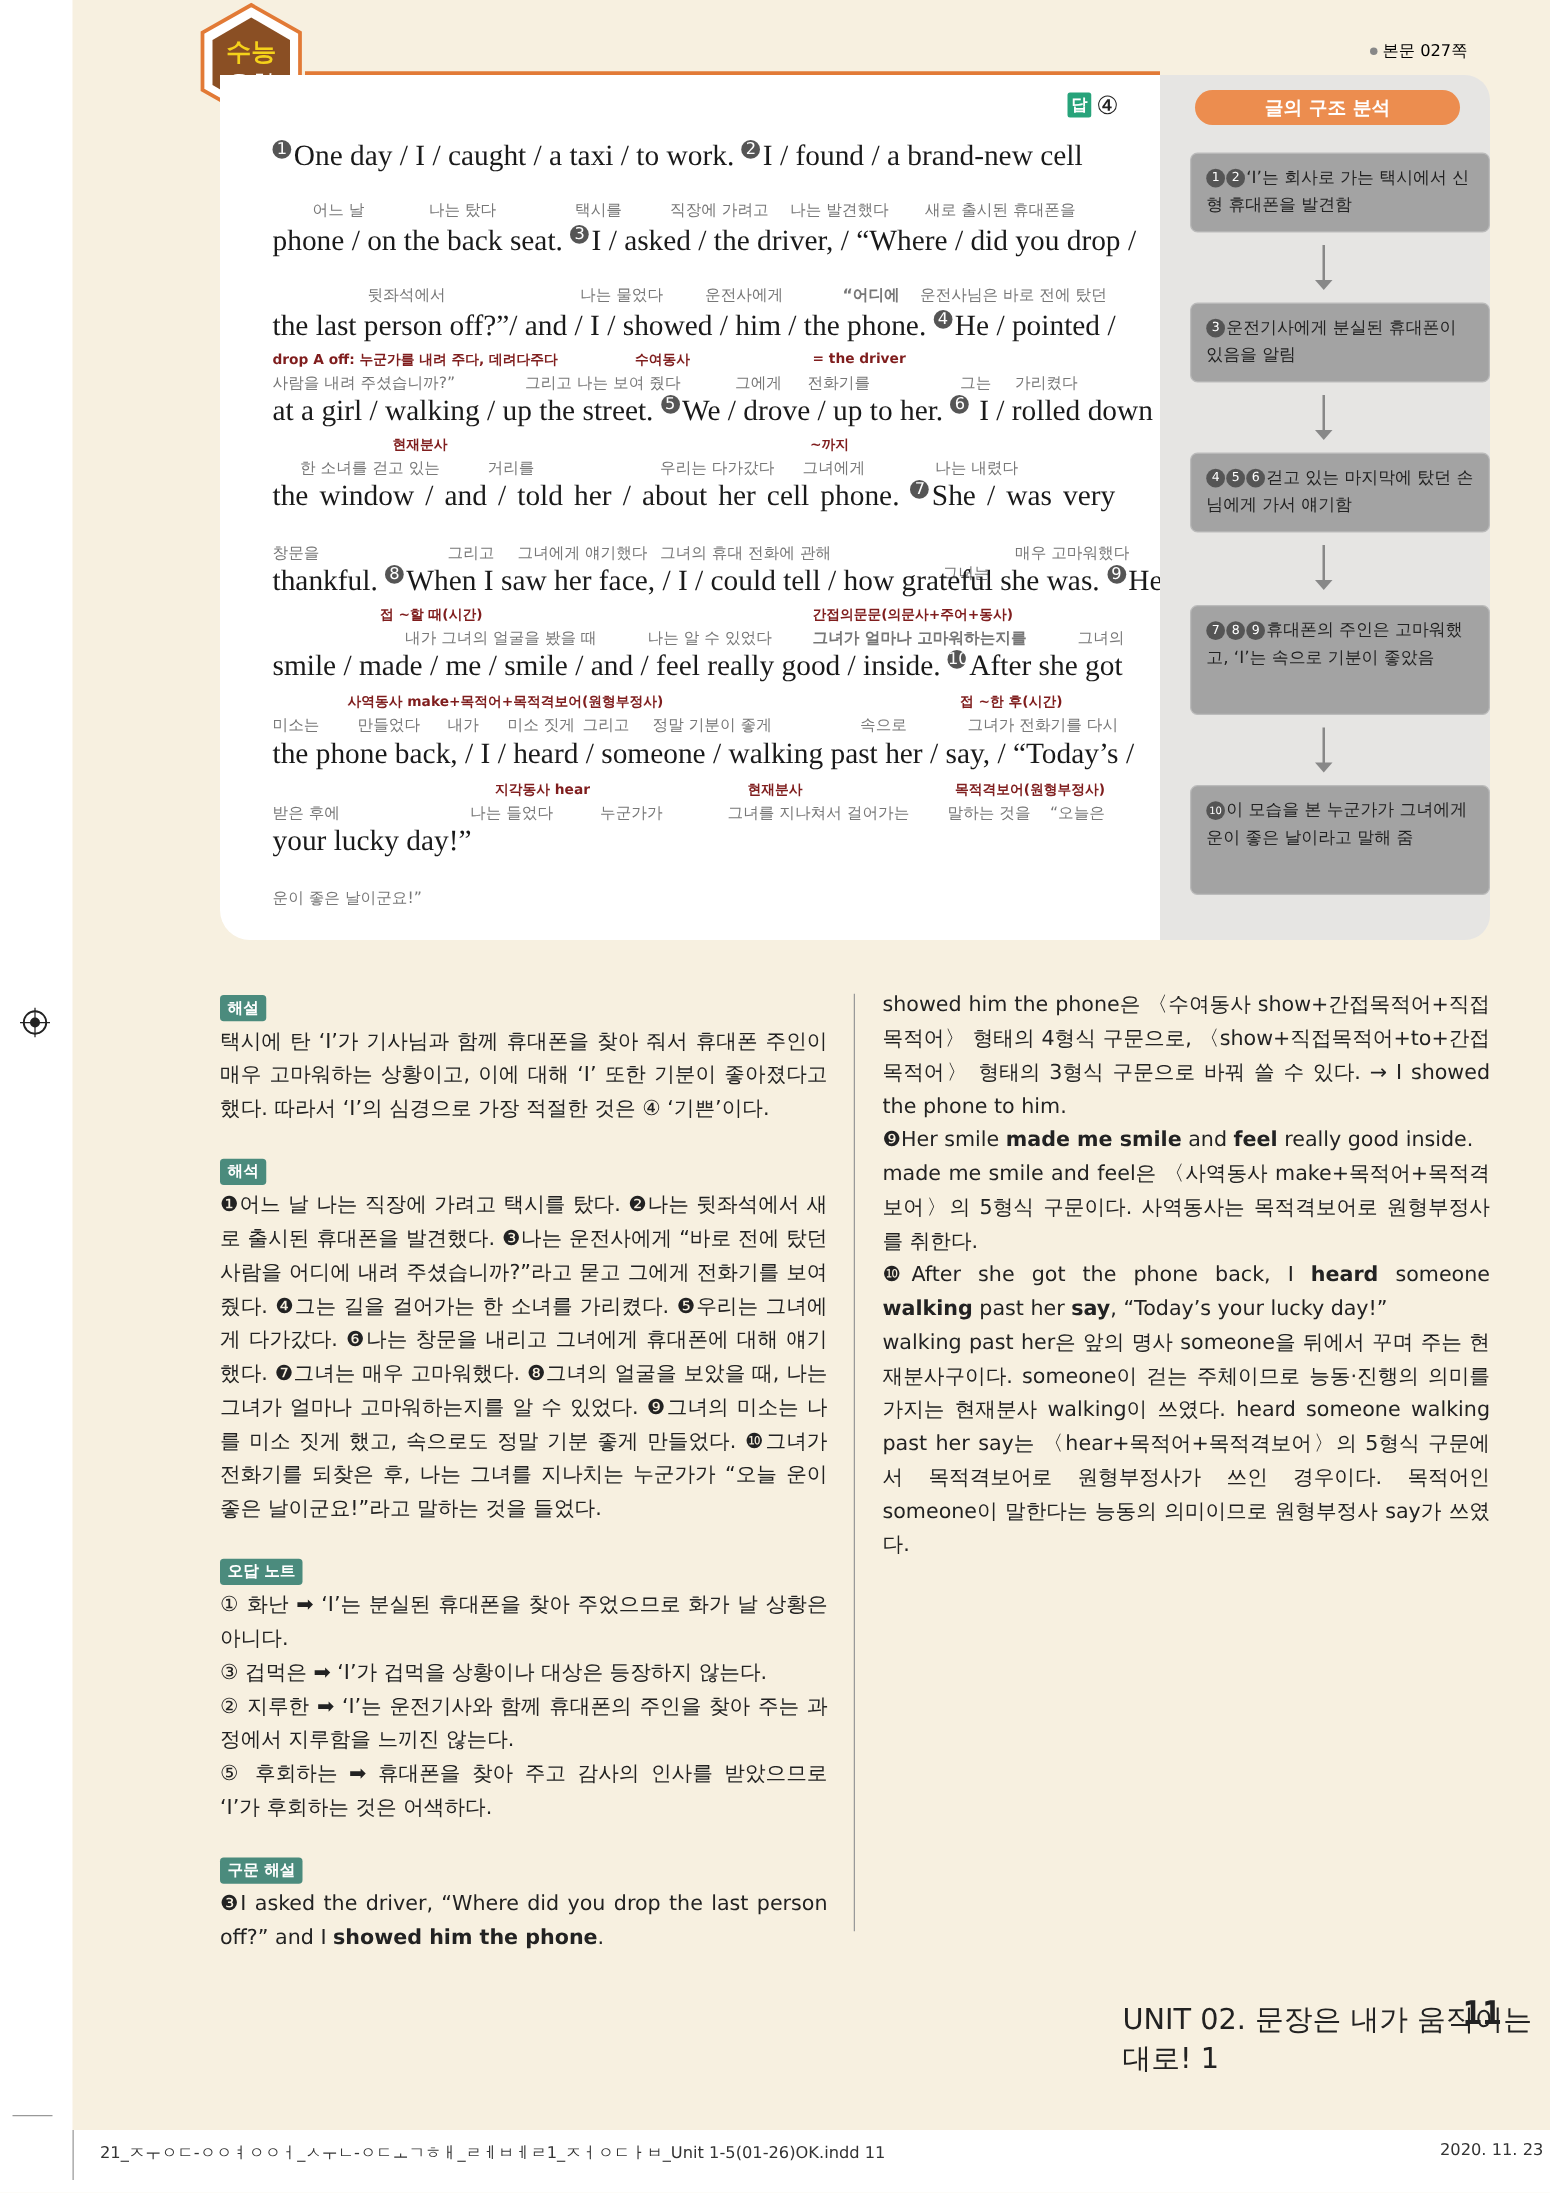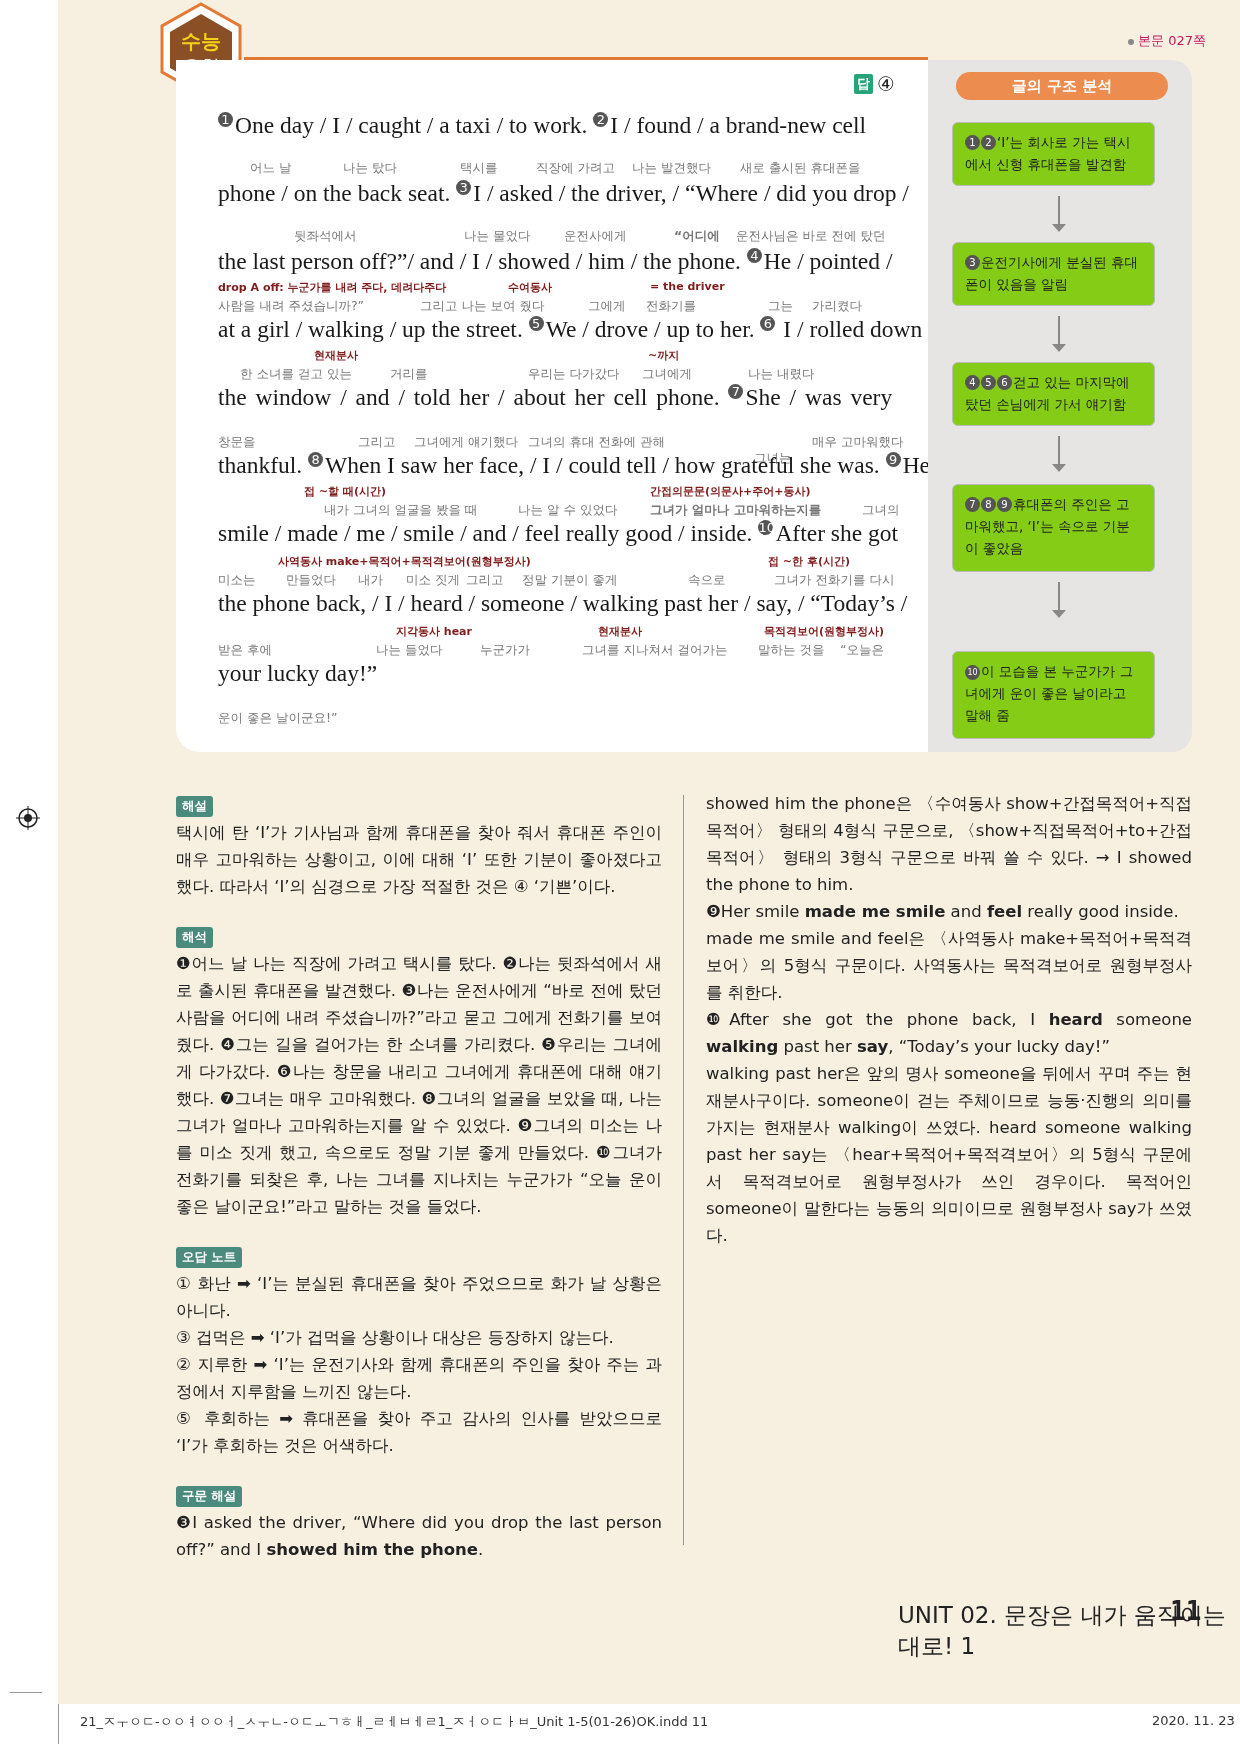--- a/index.html
+++ b/index.html
@@ -8,38 +8,38 @@
   .page { position: absolute; left: 58px; top: 0; width: 1182px; height: 1704px; background: #f7f0e0; }
   .crop-line { position: absolute; left: 10px; top: 1692px; width: 32px; height: 1px; background: #999; }
   .left-bar { position: absolute; left: 58px; top: 1704px; width: 1px; height: 40px; background: #999; }
   .reg-mark { position: absolute; left: 16px; top: 806px; width: 24px; height: 24px; }
 
   
   .badge-hex { position: absolute; left: 158px; top: 2px; width: 86px; height: 94px; }
   .badge-text1 { position: absolute; left: 176px; top: 28px; width: 50px; text-align: center; font-weight: bold; font-size: 20px; color: #f5d21a; }
   .badge-text2 { position: absolute; left: 176px; top: 54px; width: 50px; text-align: center; font-size: 19px; color: #fff; }
   .orange-line { position: absolute; left: 244px; top: 57px; width: 684px; height: 3px; background: #e27a36; }
-  .page-ref { position: absolute; left: 1128px; top: 32px; font-size: 13px; color: #be185d; }
+  .page-ref { position: absolute; left: 1096px; top: 32px; font-size: 13px; color: #000000; }
   .page-ref .dot { display: inline-block; width: 6px; height: 6px; border-radius: 50%; background: #888; margin-right: 4px; vertical-align: middle; }
 
   
   .card { position: absolute; left: 176px; top: 60px; width: 752px; height: 692px; background: #fff; border-radius: 0 0 0 24px; }
   .answer { position: absolute; left: 854px; top: 72px; font-size: 20px; }
   .answer .dap { display: inline-block; background: #27a37a; color: #fff; font-size: 13px; font-weight: bold; padding: 1px 3px; border-radius: 2px; vertical-align: 3px; margin-right: 4px; }
 
   .passage { position: absolute; left: 218px; top: 108px; width: 684px; }
   .pline { position: absolute; left: 0; font-family: "Liberation Serif", "DejaVu Serif", serif; font-size: 23.5px; color: #1a1a1a; white-space: nowrap; }
   .gloss { position: absolute; font-size: 12.5px; color: #777; white-space: nowrap; }
   .note { position: absolute; font-size: 11px; color: #7f1d1d; white-space: nowrap; font-weight: bold; }
   .sup { font-size: 13px; vertical-align: 9px; display: inline-block; width: 15px; height: 15px; line-height: 15px; border-radius: 50%; background: #555; color: #fff; text-align: center; font-family: "DejaVu Sans", sans-serif; margin-right: 2px; }
 
   
   .struct { position: absolute; left: 928px; top: 60px; width: 264px; height: 692px; background: #e6e5e3; border-radius: 0 20px 20px 0; }
   .struct-title { position: absolute; left: 956px; top: 72px; width: 212px; height: 28px; background: #ec8d4f; border-radius: 14px; color: #fff; text-align: center; line-height: 28px; font-size: 15px; font-weight: bold; }
-  .sbox { position: absolute; left: 952px; width: 203px; background: #84cc16; border: 1px solid #bbb; border-radius: 6px; padding: 8px 12px; font-size: 13.5px; line-height: 22px; color: #222; }
+  .sbox { position: absolute; left: 952px; width: 240px; background: #a3a3a3; border: 1px solid #bbb; border-radius: 6px; padding: 8px 12px; font-size: 13.5px; line-height: 22px; color: #222; }
   .sarrow { position: absolute; left: 1058px; width: 2px; background: #888; }
   .sarrow::after { content: ""; position: absolute; left: -6px; bottom: -6px; border-left: 7px solid transparent; border-right: 7px solid transparent; border-top: 8px solid #888; }
   .num { display: inline-block; width: 15px; height: 15px; border-radius: 50%; background: #555; color: #fff; font-size: 10px; line-height: 15px; text-align: center; margin-right: 1px; vertical-align: 1px; }
 
   
   .col-left { position: absolute; left: 176px; top: 795px; width: 486px; }
   .col-right { position: absolute; left: 706px; top: 790px; width: 486px; }
   .col-div { position: absolute; left: 683px; top: 795px; width: 1px; height: 750px; background: #999; }
   .tag { display: inline-block; background: #4b8b7d; color: #fff; font-size: 12.5px; padding: 2px 6px; border-radius: 3px; font-weight: bold; margin-bottom: 2px; }
   .para { font-size: 16.5px; line-height: 27px; color: #222; text-align: justify; }
@@ -190,21 +190,21 @@
 <div class="sbox" style="top:362px;height:64px;">
   <span class="num">4</span><span class="num">5</span><span class="num">6</span><span>걷고 있는 마지막에 탔던 손님에게 가서 얘기함</span>
 </div>
 <div class="sarrow" style="top:436px;height:30px;"></div>
 
 <div class="sbox" style="top:484px;height:88px;">
   <span class="num">7</span><span class="num">8</span><span class="num">9</span><span>휴대폰의 주인은 고마워했고, ‘I’는 속으로 기분이 좋았음</span>
 </div>
 <div class="sarrow" style="top:582px;height:30px;"></div>
 
-<div class="sbox" style="top:628px;height:88px;margin-top:23px;">
+<div class="sbox" style="top:628px;height:88px;">
   <span class="num" style="font-size:8px;">10</span><span>이 모습을 본 누군가가 그녀에게 운이 좋은 날이라고 말해 줌</span>
 </div>
 
 <div class="col-div"></div>
 
 <div class="col-left">
   <div class="sec">
     <div class="tag">해설</div>
     <div class="para">택시에 탄 ‘I’가 기사님과 함께 휴대폰을 찾아 줘서 휴대폰 주인이 매우 고마워하는 상황이고, 이에 대해 ‘I’ 또한 기분이 좋아졌다고 했다. 따라서 ‘I’의 심경으로 가장 적절한 것은 ④ ‘기쁜’이다.</div>
   </div>

